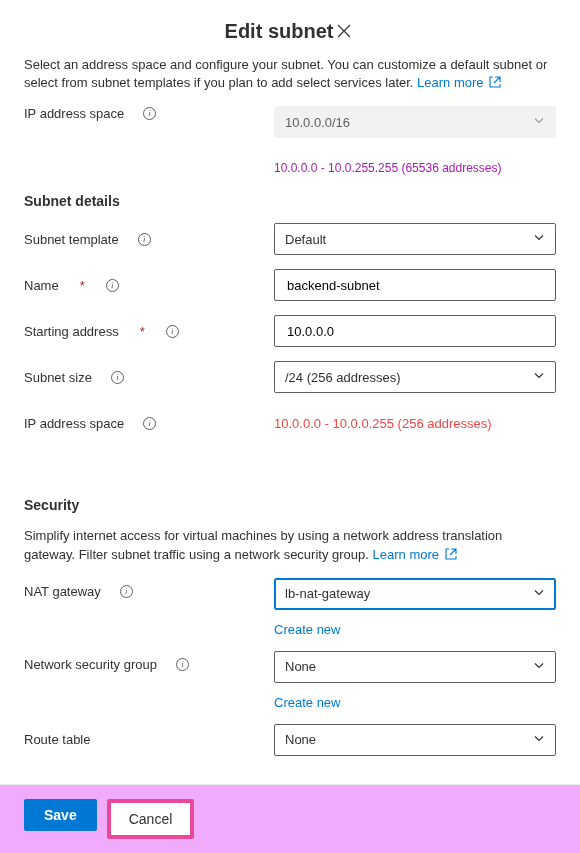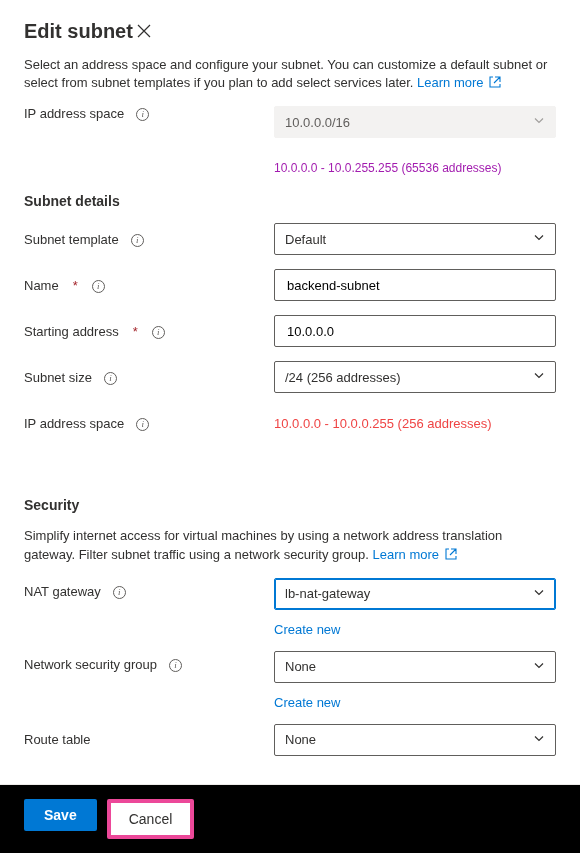--- a/index.html
+++ b/index.html
@@ -9,31 +9,31 @@
     font-size: 13px;
     color: #323130;
     background: #fff;
   }
   .pane {
     width: 580px;
     height: 853px;
     position: relative;
     padding: 20px 24px 0 24px;
   }
-  .header { display: flex; justify-content: flex-start; align-items: flex-start; margin-bottom: 12px;}
+  .header { display: flex; justify-content: center; align-items: flex-start; margin-bottom: 12px;}
   h1 { font-size: 20px; font-weight: 600; margin: 0; }
   .close-btn { cursor: pointer; padding: 4px; line-height: 1; }
   .close-btn svg { width: 14px; height: 14px; }
   .desc { font-size: 13px; line-height: 1.4; margin-bottom: 14px; color:#323130; }
   .link { color: #0078d4; text-decoration: none; cursor: pointer; }
   .ext-icon { width: 12px; height: 12px; vertical-align: -1px; margin-left:2px; }
   .section-title { font-weight: 700; margin: 18px 0 14px 0; font-size: 14px; color:#323130 }
   .row { display: flex; align-items: center; margin-bottom: 14px; min-height: 32px;}
   .row.align-top { align-items: flex-start; }
-  .label-col { width: 250px; flex: 0 0 250px; font-size: 13px; display:flex; align-items:flex-end; gap:12px;}
+  .label-col { width: 250px; flex: 0 0 250px; font-size: 13px; display:flex; align-items:center; gap:19px;}
   .field-col { flex: 1; }
   .req { color: #a4262c; margin: 0 2px 0 2px; }
   .info-icon { display:inline-flex; width:13px; height:13px; border:1px solid #605e5c; border-radius:50%; align-items:center; justify-content:center; font-size:9px; line-height:1; color:#605e5c; cursor:default; font-style: italic; font-family: serif;}
   .select, .input, .select-disabled {
     width: 100%; height: 32px; border: 1px solid #605e5c; border-radius: 2px;
     padding: 0 30px 0 10px; font-size: 13px; background:#fff; position: relative;
     display:flex; align-items:center;
   }
   .select-disabled { background: #f3f2f1; border-color: #f3f2f1; color:#605e5c; cursor: not-allowed;}
   .select { cursor: pointer; }
@@ -43,21 +43,21 @@
   .input input {
     width:100%; height:100%; border:none; outline:none; font-size:13px; background:transparent; font-family: inherit;
   }
   .hint { font-size: 12px; color:#a21caf; margin-top:23px;}
   .sublink { color:#0078d4; font-size:13px; margin-top:12px; display:inline-block; cursor:pointer;}
   .footer {
     position: absolute; bottom: 0; left:0; right:0;
     border-top: 1px solid #edebe9;
     padding: 14px 24px;
     display:flex; gap:10px;
-    background:#000000;
+    background:#f0abfc;
   }
   .btn-primary {
     background: #0078d4; color:#fff; border:none; height:32px; padding: 0 20px;
     font-size:14px; font-weight:600; border-radius:2px; cursor:pointer;
   }
   .btn-secondary {
     background:#fff; color:#323130; border:4px solid #ec4899; height:40px; padding: 0 18px;
     font-size:14px; border-radius:2px; cursor:pointer;
   }
   .static-text { font-size:13px; color:#ef4444; padding-top:6px;}

